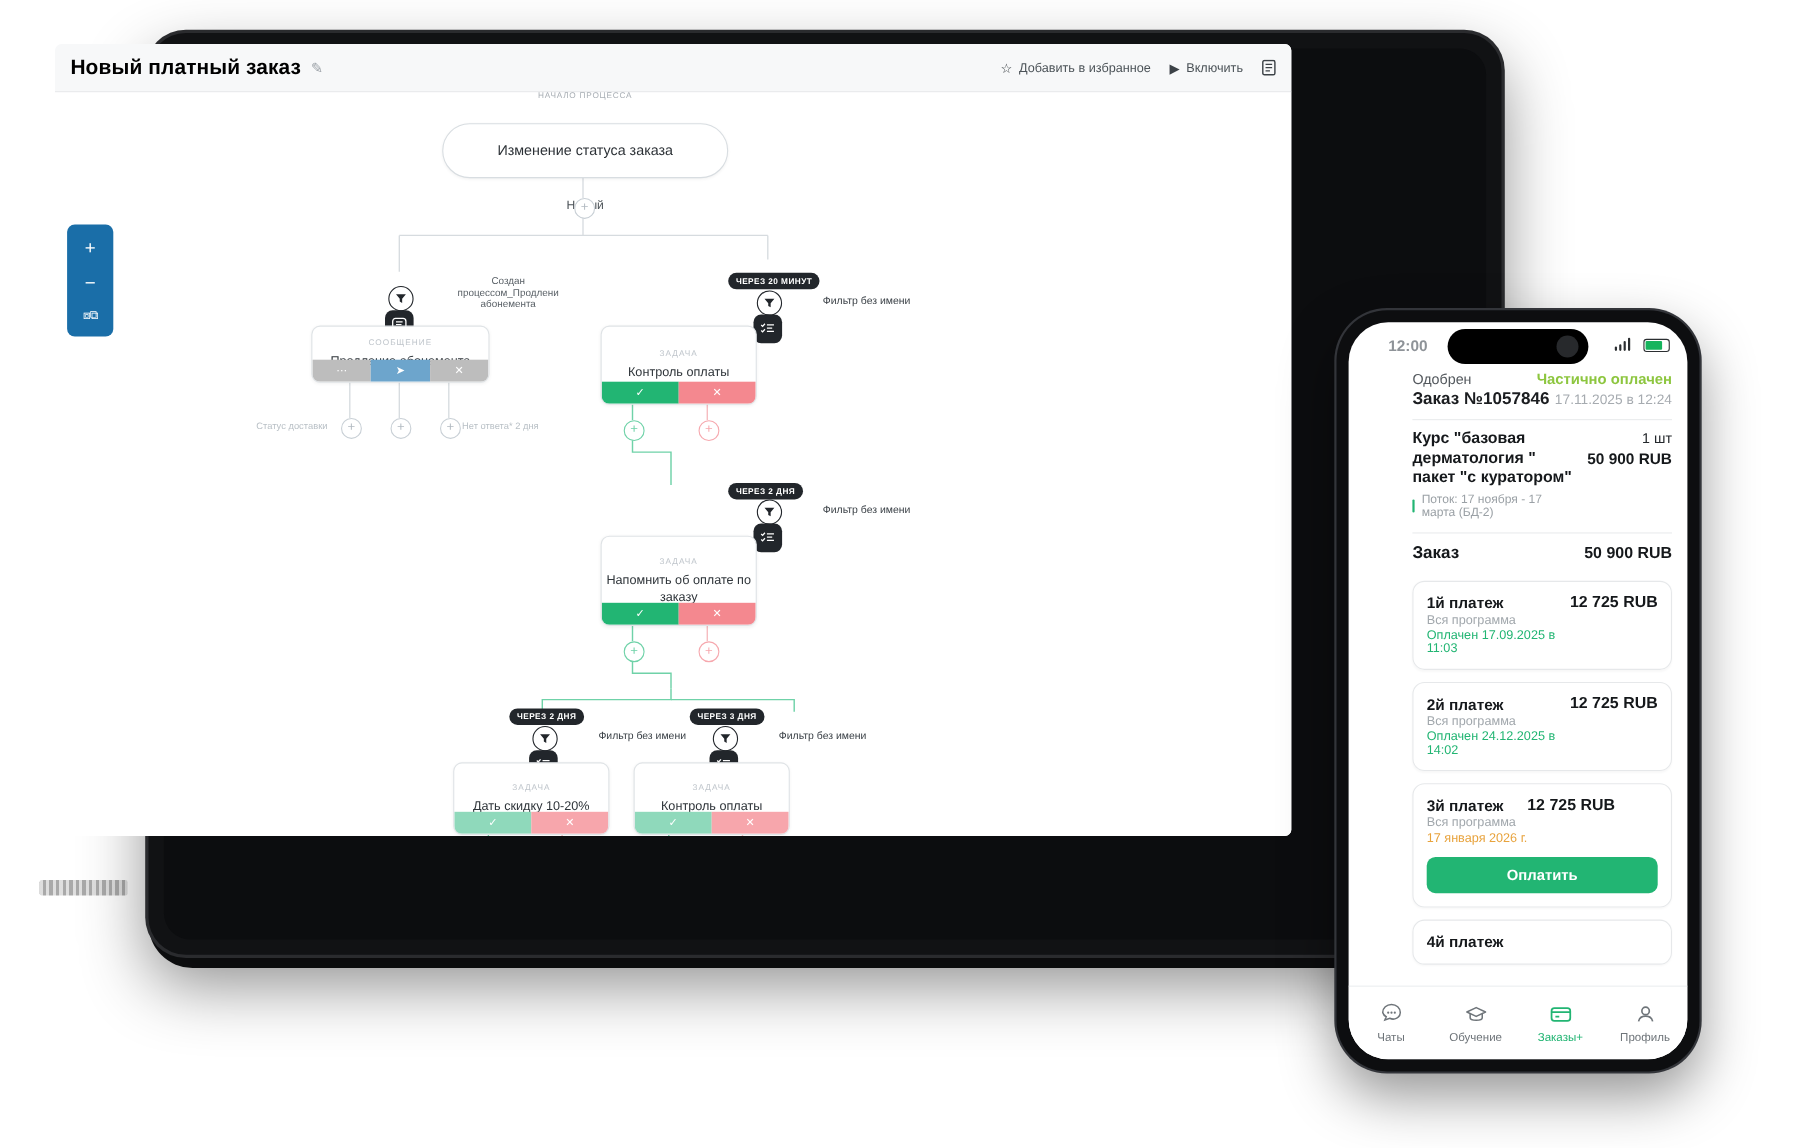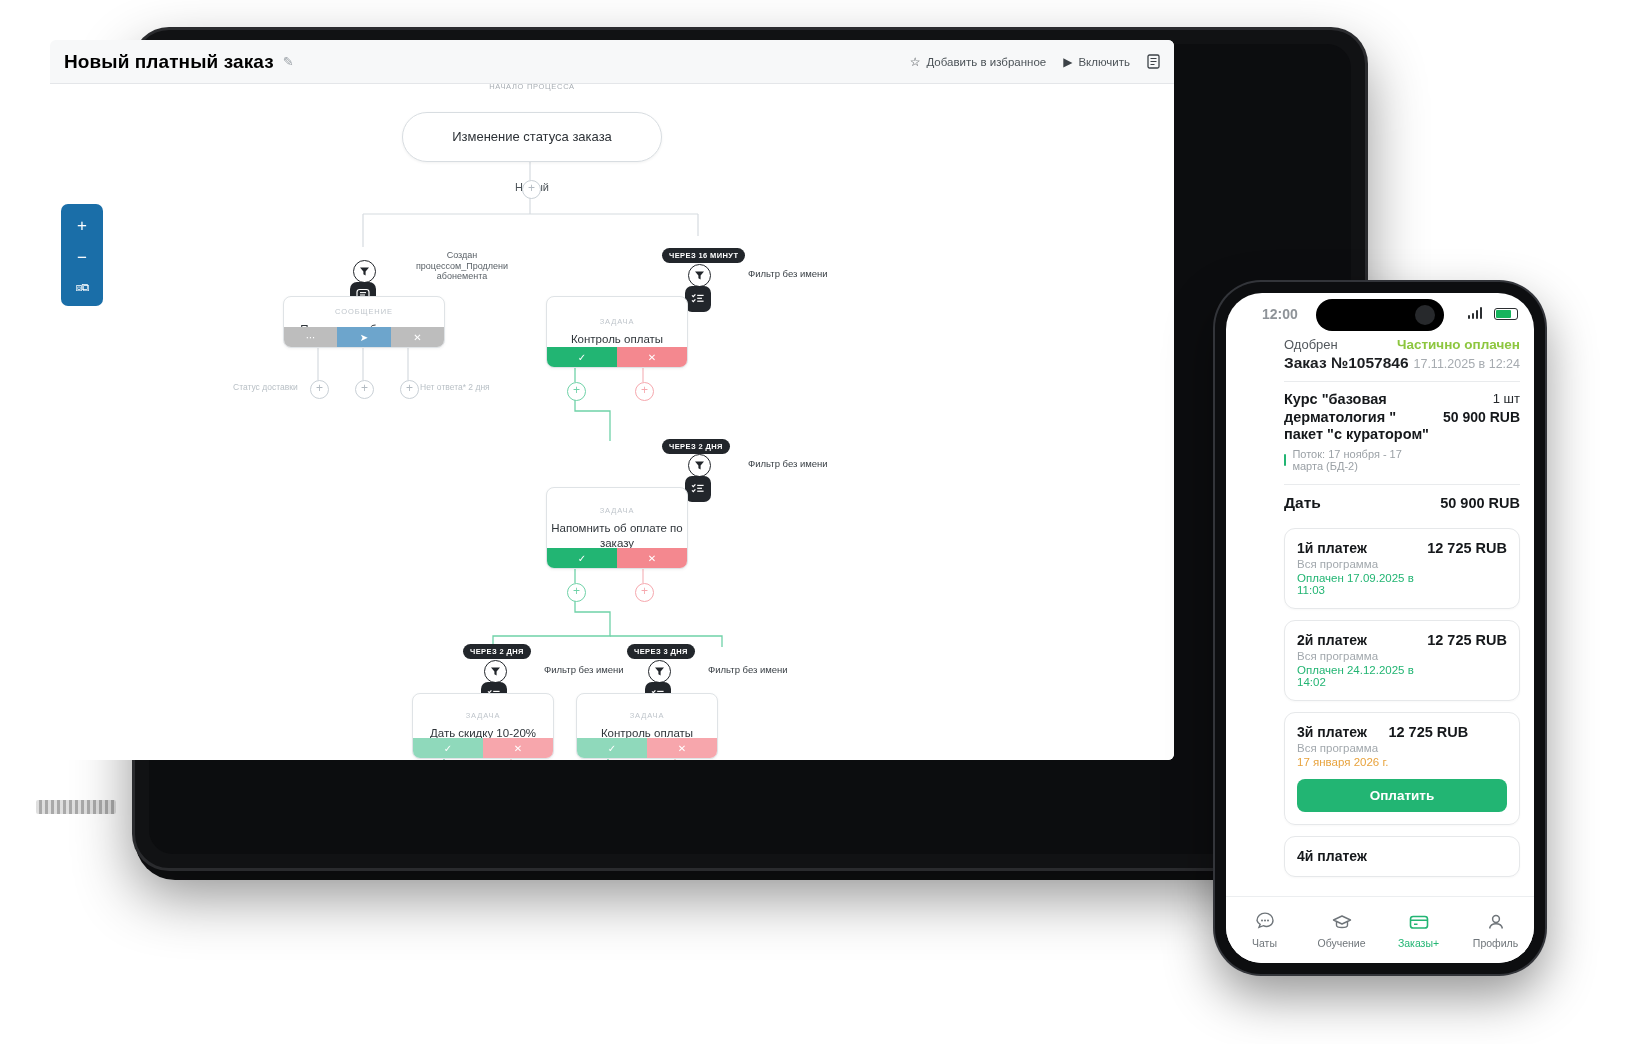--- a/index.html
+++ b/index.html
@@ -251,21 +251,21 @@
         <div class="act blue">➤</div>
         <div class="act grey">✕</div>
       </div>
     </div>
     <div class="edge-label" style="left:183px;top:298px;">Статус доставки</div>
     <div class="edge-label" style="left:370px;top:298px;">Нет ответа* 2 дня</div>
     <div class="plus-dot" style="left:260px;top:296px;">+</div>
     <div class="plus-dot" style="left:305px;top:296px;">+</div>
     <div class="plus-dot" style="left:350px;top:296px;">+</div>
 
-    <div class="badge-chip" style="left:612px;top:164px;">ЧЕРЕЗ 16 МИНУТ</div>
+    <div class="badge-chip" style="left:612px;top:164px;">ЧЕРЕЗ 20 МИНУТ</div>
     <div class="filter-ico" style="left:638px;top:180px;">
       <svg width="11" height="11" viewBox="0 0 11 11">
         <path d="M1 1.6h9L6.6 5.6v3.8L4.4 8.2V5.6z" fill="#22262b"></path>
       </svg>
     </div>
     <div class="filter-label" style="left:662px;top:184px;">Фильтр без имени</div>
     <div class="type-ico" style="left:635px;top:202px;">
       <svg width="14" height="14" viewBox="0 0 14 14">
         <path d="M1 3.4l1.3 1.3L4.4 2.3" stroke="#fff" stroke-width="1.2" fill="none"></path>
         <path d="M1 8.4l1.3 1.3 2.1-2.4" stroke="#fff" stroke-width="1.2" fill="none"></path>
@@ -416,21 +416,21 @@
       </div>
       <div style="text-align:right;">
         <div class="item-qty">1 шт</div>
         <div class="item-price">50 900 RUB</div>
       </div>
     </div>
 
     <div class="ph-sep" style="margin-top:12px;"></div>
 
     <div class="total-row">
-      <span class="total-lbl">Дать</span>
+      <span class="total-lbl">Заказ</span>
       <span class="total-val">50 900 RUB</span>
     </div>
 
     <div class="pay-card" style="margin-top:16px;">
       <div class="pay-top">
         <div>
           <div class="pay-title">1й платеж</div>
           <div class="pay-sub">Вся программа</div>
           <div class="pay-status ok">Оплачен 17.09.2025 в 11:03</div>
         </div>

